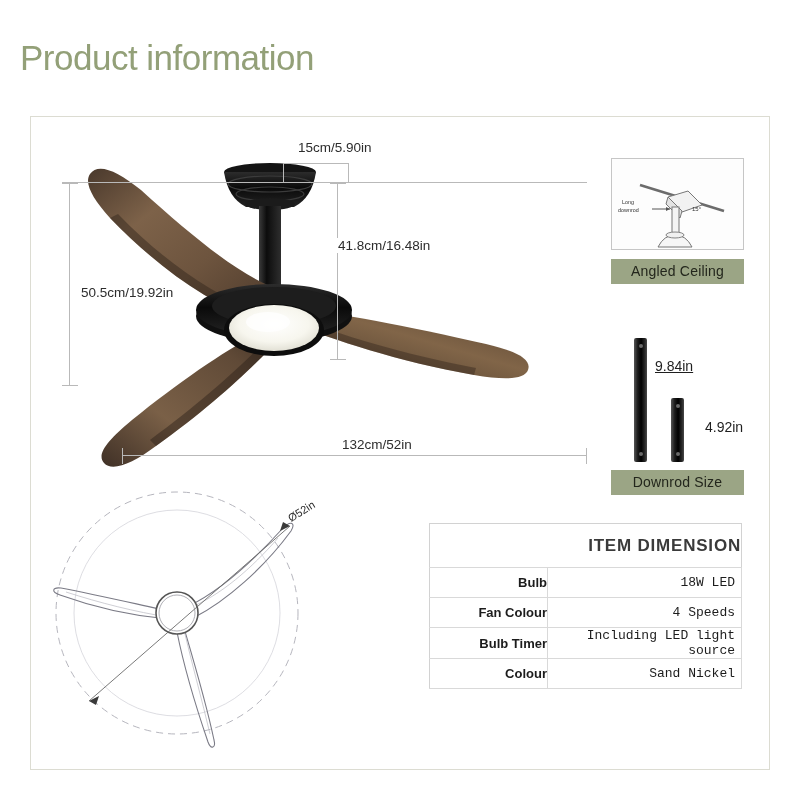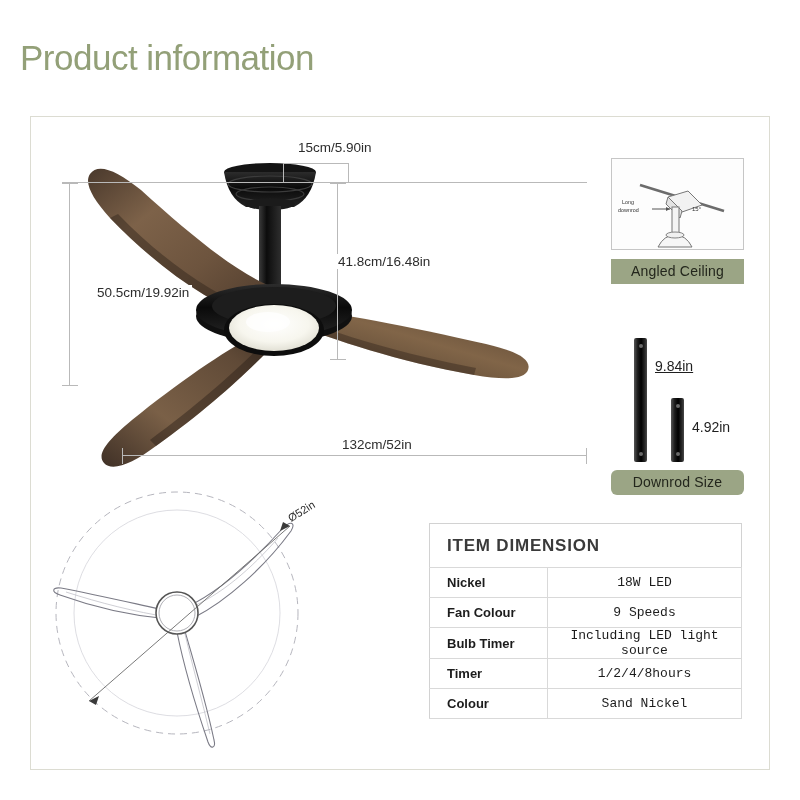--- a/index.html
+++ b/index.html
@@ -98,20 +98,21 @@
     width: 313px;
     border: 1.5px solid #d2d2d2;
     border-collapse: collapse;
     background: #fff;
   }
   .spec-table td {
     border: 1px solid #d9d9d9;
     height: 30px;
     font-size: 13px;
     color: #1c1c1c;
+    text-align: right;
   }
   .spec-head td {
     border: none;
     border-bottom: 1px solid #d9d9d9;
     height: 44px;
     font-size: 17px;
     font-weight: 700;
     color: #3a3a3a;
     letter-spacing: .8px;
     padding-left: 17px;
@@ -219,26 +220,26 @@
 <div class="dimline dim-h" style="left:283px; top:163px; width:66px;"></div>
 <div class="dimline dim-v" style="left:283px; top:163px; height:20px;"></div>
 <div class="dimline dim-v" style="left:348px; top:163px; height:20px;"></div>
 <div class="dim-label" style="left:255px; top:140px;margin-left:40px;">15cm/5.90in</div>
 
 <div class="dimline dim-h" style="left:62px; top:182px; width:525px;"></div>
 
 <div class="dimline dim-v" style="left:69px; top:183px; height:203px;"></div>
 <div class="dimline dim-h" style="left:62px; top:183px; width:16px;"></div>
 <div class="dimline dim-h" style="left:62px; top:385px; width:16px;"></div>
-<div class="dim-label" style="left:94px; top:285px;text-align:center;">50.5cm/19.92in</div>
+<div class="dim-label" style="left:78px; top:285px;text-align:center;">50.5cm/19.92in</div>
 
 <div class="dimline dim-v" style="left:337px; top:183px; height:177px;"></div>
 <div class="dimline dim-h" style="left:330px; top:183px; width:16px;"></div>
 <div class="dimline dim-h" style="left:330px; top:359px; width:16px;"></div>
-<div class="dim-label" style="left:335px; top:254px;">41.8cm/16.48in</div>
+<div class="dim-label" style="left:335px; top:238px;">41.8cm/16.48in</div>
 
 <div class="dimline dim-h" style="left:122px; top:455px; width:465px;"></div>
 <div class="dimline dim-v" style="left:122px; top:448px; height:16px;"></div>
 <div class="dimline dim-v" style="left:586px; top:448px; height:16px;"></div>
 <div class="dim-label" style="left:331px; top:437px;margin-left:8px;">132cm/52in</div>
 
 <div class="side-card" style="left:611px; top:158px; width:133px;">
   <div class="card-box" style="height:92px;">
     <svg viewBox="0 0 133 92" width="133" height="92">
 
@@ -261,23 +262,23 @@
     </svg>
   </div>
   <div class="badge">Angled Ceiling</div>
 </div>
 
 <div class="side-card" style="left:611px; top:336px; width:133px;">
   <div style="position:relative; height:128px;">
     <div class="rod" style="left:23px; top:2px; width:13px; height:124px;"></div>
     <div class="rod" style="left:60px; top:62px; width:13px; height:64px;"></div>
     <div class="rod-label" style="left:44px; top:22px;text-decoration:underline;">9.84in</div>
-    <div class="rod-label" style="left:81px; top:83px;text-align:center;">4.92in</div>
+    <div class="rod-label" style="left:94px; top:83px;text-align:center;">4.92in</div>
   </div>
-  <div class="badge" style="margin-top:6px;border-radius:6px;">Downrod Size</div>
+  <div class="badge" style="margin-top:6px;">Downrod Size</div>
 </div>
 
 <div class="topview">
   <svg viewBox="0 0 310 265" width="310" height="265">
 
     <circle cx="127" cy="127" r="121" fill="none" stroke="#b6b6be" stroke-width="1" stroke-dasharray="7 5"></circle>
 
     <circle cx="127" cy="127" r="103" fill="none" stroke="#d4d4da" stroke-width=".8"></circle>
 
     <g fill="none" stroke="#7b7b86" stroke-width="1.1">
@@ -298,33 +299,29 @@
   </svg>
 </div>
 <div class="dia-label">Ø52in</div>
 
 <table class="spec-table">
   <tbody>
     <tr class="spec-head">
       <td colspan="2">ITEM DIMENSION</td>
     </tr>
     <tr>
-      <td class="spec-label">Nickel</td>
+      <td class="spec-label">Bulb</td>
       <td class="spec-value">18W LED</td>
     </tr>
     <tr>
       <td class="spec-label">Fan Colour</td>
-      <td class="spec-value">9 Speeds</td>
+      <td class="spec-value">4 Speeds</td>
     </tr>
     <tr>
       <td class="spec-label">Bulb Timer</td>
       <td class="spec-value">Including LED light source</td>
     </tr>
     <tr>
-      <td class="spec-label">Timer</td>
-      <td class="spec-value">1/2/4/8hours</td>
-    </tr>
-    <tr>
       <td class="spec-label">Colour</td>
       <td class="spec-value">Sand Nickel</td>
     </tr>
   </tbody>
 </table>
 
 </body></html>

